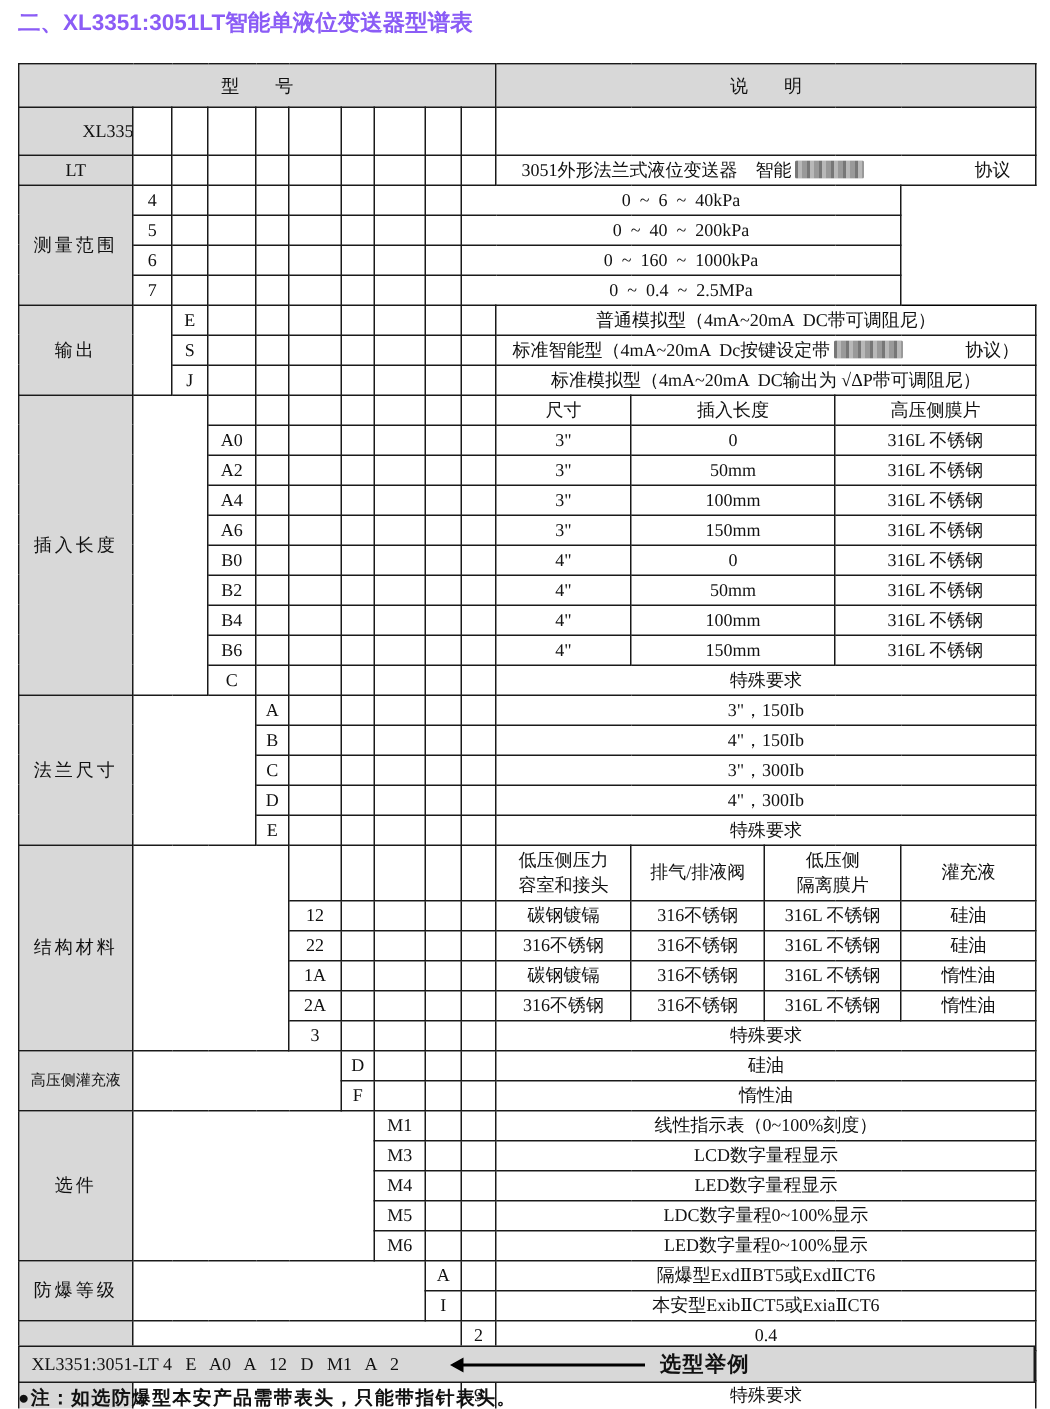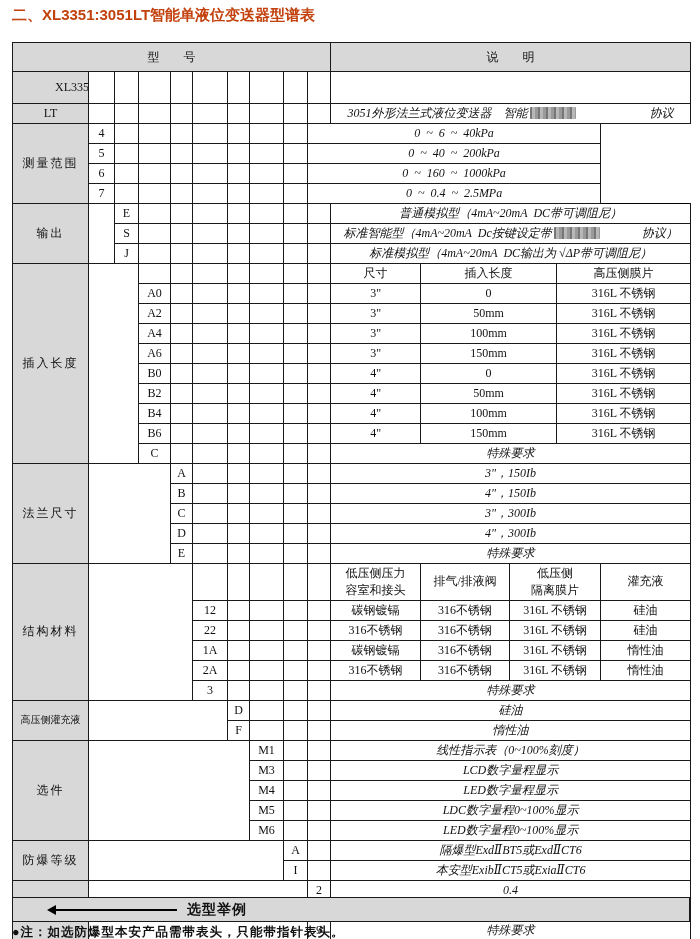--- a/index.html
+++ b/index.html
@@ -1,31 +1,31 @@
 <!DOCTYPE html>
 <html><head>
 <meta charset="utf-8">
 <style>
   html,body{margin:0;padding:0;background:#fff;}
   body{width:700px;height:939px;overflow:hidden;position:relative;
        font-family:"Liberation Serif","DejaVu Serif",serif;color:#111;}
   .title{position:absolute;left:12px;top:6px;font-family:"Liberation Sans","DejaVu Sans",sans-serif;
-         font-weight:bold;font-size:15px;color:#c2410c;}
+         font-weight:bold;font-size:15px;color:#8b5cf6;}
   table.spec{position:absolute;left:12px;top:42px;border-collapse:collapse;table-layout:fixed;
              width:678px;font-size:12px;}
   table.spec td{border:1px solid #1a1a1a;padding:0;height:19px;text-align:center;
                 vertical-align:middle;overflow:hidden;}
   tr.hdr td{height:28px;margin-top:16px;}
   tr.modelrow td{height:26px;padding-left:42px;}
   tr.mhdr td{height:36px;}
   tr.sec td{border-top:1.6px solid #000;}
   td.g{background:#d8d8d8;}
   .lbl{letter-spacing:2px;}
   .tight{letter-spacing:0;font-size:10px;}
-  td.desc{text-align:left;padding-left:8px;white-space:pre;font-style:italic;}
+  td.desc{text-align:left;padding-left:8px;white-space:pre;}
   .pre{white-space:pre;}
   .cbx{display:inline-block;width:12px;height:12px;border:1px solid #000;background:#fff;
        vertical-align:middle;margin:0 1px;}
   .redact{display:inline-block;width:46px;height:12px;vertical-align:-2px;border-radius:1px;
           background:#a8a8a8;
           background-image:repeating-linear-gradient(90deg,#777 0 2px,#b8b8b8 2px 5px,#999 5px 8px);}
   .gap-lg{margin-right:74px;margin-left:2px;}
   .gap-sm{margin-right:42px;margin-left:2px;}
   .subhead{font-size:12px;}
   .example{position:absolute;left:12px;top:897px;width:676px;height:23px;background:#d8d8d8;
@@ -487,19 +487,20 @@
     <td class="desc" colspan="5">0.5</td>
   </tr>
   <tr>
     <td>9</td>
     <td class="desc" colspan="5">特殊要求</td>
   </tr>
 </tbody>
   </table>
 
 <div class="example">
+  <span class="code">XL3351:3051-LT 4   E   A0   A   12   D   M1   A   2</span>
   <span class="arrow-line">
       <span class="head"></span>
     </span>
   <span class="exlabel">选型举例</span>
 </div>
 
 <div class="note">●注：如选防爆型本安产品需带表头，只能带指针表头。</div>
 
 </body></html>

